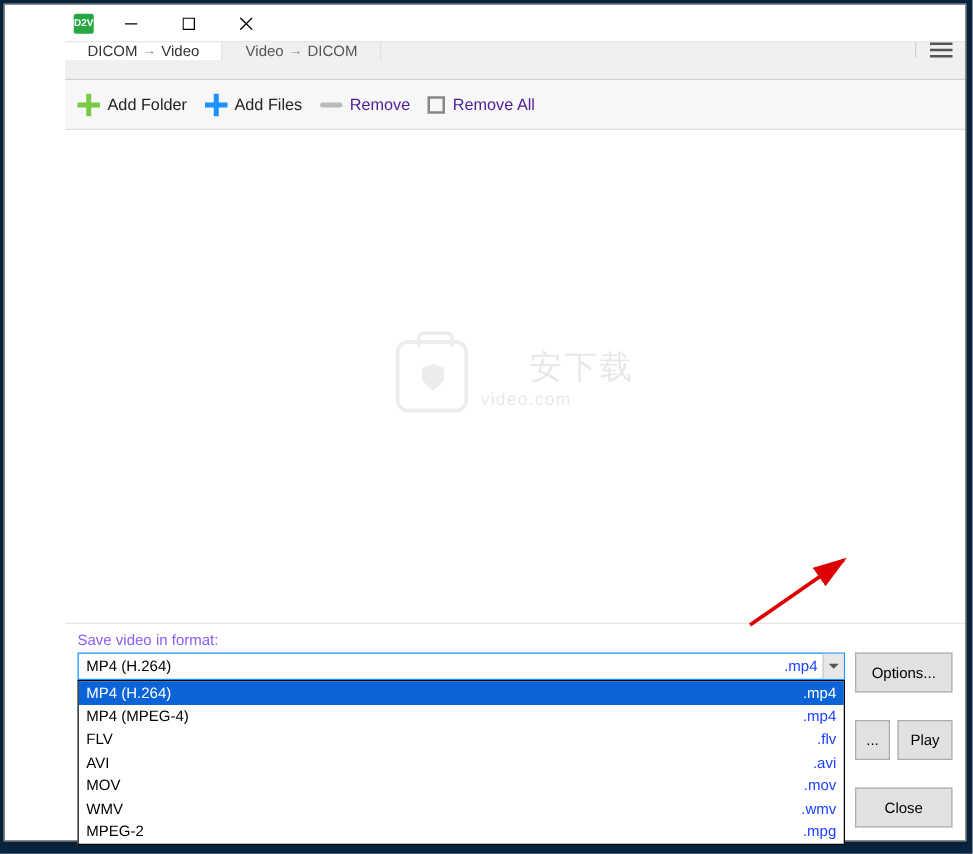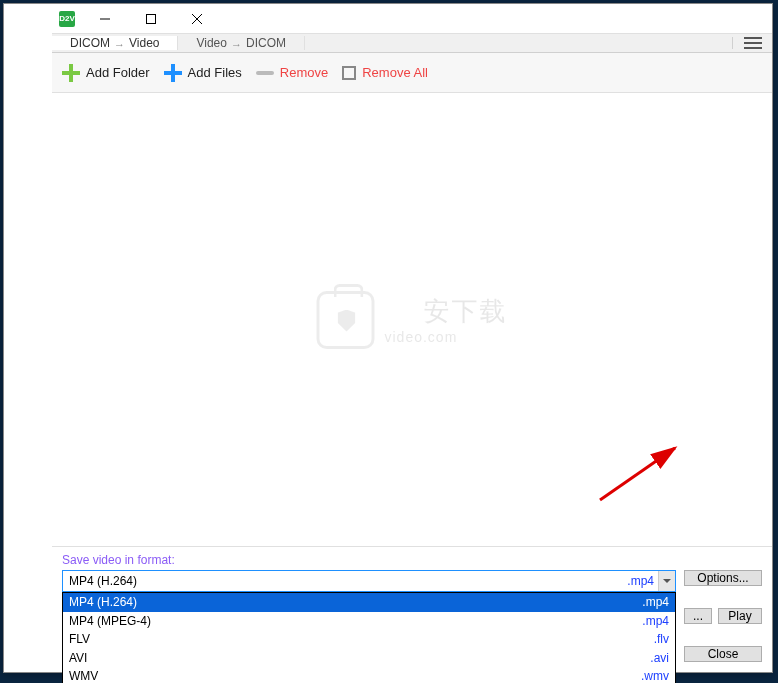--- a/index.html
+++ b/index.html
@@ -40,23 +40,23 @@
     }
     .title-text { flex: 1; font-size: 12px; }
     .win-controls { display: flex; }
     .win-btn {
       width: 46px; height: 30px;
       display: flex; align-items: center; justify-content: center;
       cursor: pointer;
     }
     
     .tabs-row {
-      height: 19px;
-      display: flex;
-      align-items: center;
+      height: 30px;
+      display: flex;
+      align-items: flex-start;
       background: #f0f0f0;
       border-bottom: 1px solid #d0d0d0;
     }
     .tab {
       padding: 0 18px;
       display: flex;
       align-items: center;
       font-size: 12px;
       color: #555;
       cursor: pointer;
@@ -81,21 +81,21 @@
     .toolbar {
       height: 40px;
       display: flex;
       align-items: center;
       padding: 0 10px;
       background: #f7f7f7;
       border-bottom: 1px solid #e0e0e0;
       gap: 14px;
     }
     .tool-btn { display: flex; align-items: center; gap: 6px; cursor: pointer; font-size: 13px; color: #222; }
-    .tool-btn.disabled { color: #ef4444; cursor: default; }
+    .tool-btn.disabled { color: #4c1d95; cursor: default; }
     .plus-icon {
       width: 18px; height: 18px; position: relative;
     }
     .plus-icon::before, .plus-icon::after {
       content: ''; position: absolute; background: currentColor;
     }
     .plus-icon::before { left: 7px; top: 0; width: 4px; height: 18px; }
     .plus-icon::after { top: 7px; left: 0; height: 4px; width: 18px; }
     .plus-green { color: #7ac943; }
     .plus-blue { color: #1e90ff; }
@@ -202,21 +202,21 @@
     .dd-item.selected { background: #0a64d8; color: #fff; }
     .dd-item.selected .ext { color: #fff; }
     .side-buttons {
       width: 78px;
       display: flex;
       flex-direction: column;
       gap: 8px;
     }
     .btn-row { display: flex; gap: 6px; }
     .btn {
-      height: 16px;
+      height: 32px;
       border: 1px solid #adadad;
       background: #e1e1e1;
       font-size: 12px;
       cursor: pointer;
       display: flex; align-items: center; justify-content: center;
     }
     .btn-full { width: 100%; }
     .btn-small { flex: 0 0 28px; }
     .btn-play { flex: 1; }
     .gap14 { height: 6px; }
@@ -327,26 +327,26 @@
             </div>
             <div class="dd-item">
               <span class="name">FLV</span>
               <span class="ext">.flv</span>
             </div>
             <div class="dd-item">
               <span class="name">AVI</span>
               <span class="ext">.avi</span>
             </div>
             <div class="dd-item">
+              <span class="name">MOV</span>
+              <span class="ext">.mov</span>
+            </div>
+            <div class="dd-item">
               <span class="name">WMV</span>
               <span class="ext">.wmv</span>
-            </div>
-            <div class="dd-item">
-              <span class="name">MOV</span>
-              <span class="ext">.mov</span>
             </div>
             <div class="dd-item">
               <span class="name">MPEG-2</span>
               <span class="ext">.mpg</span>
             </div>
           </div>
       </div>
       <div class="side-buttons">
         <button class="btn btn-full">Options...</button>
         <div class="gap14"></div>

